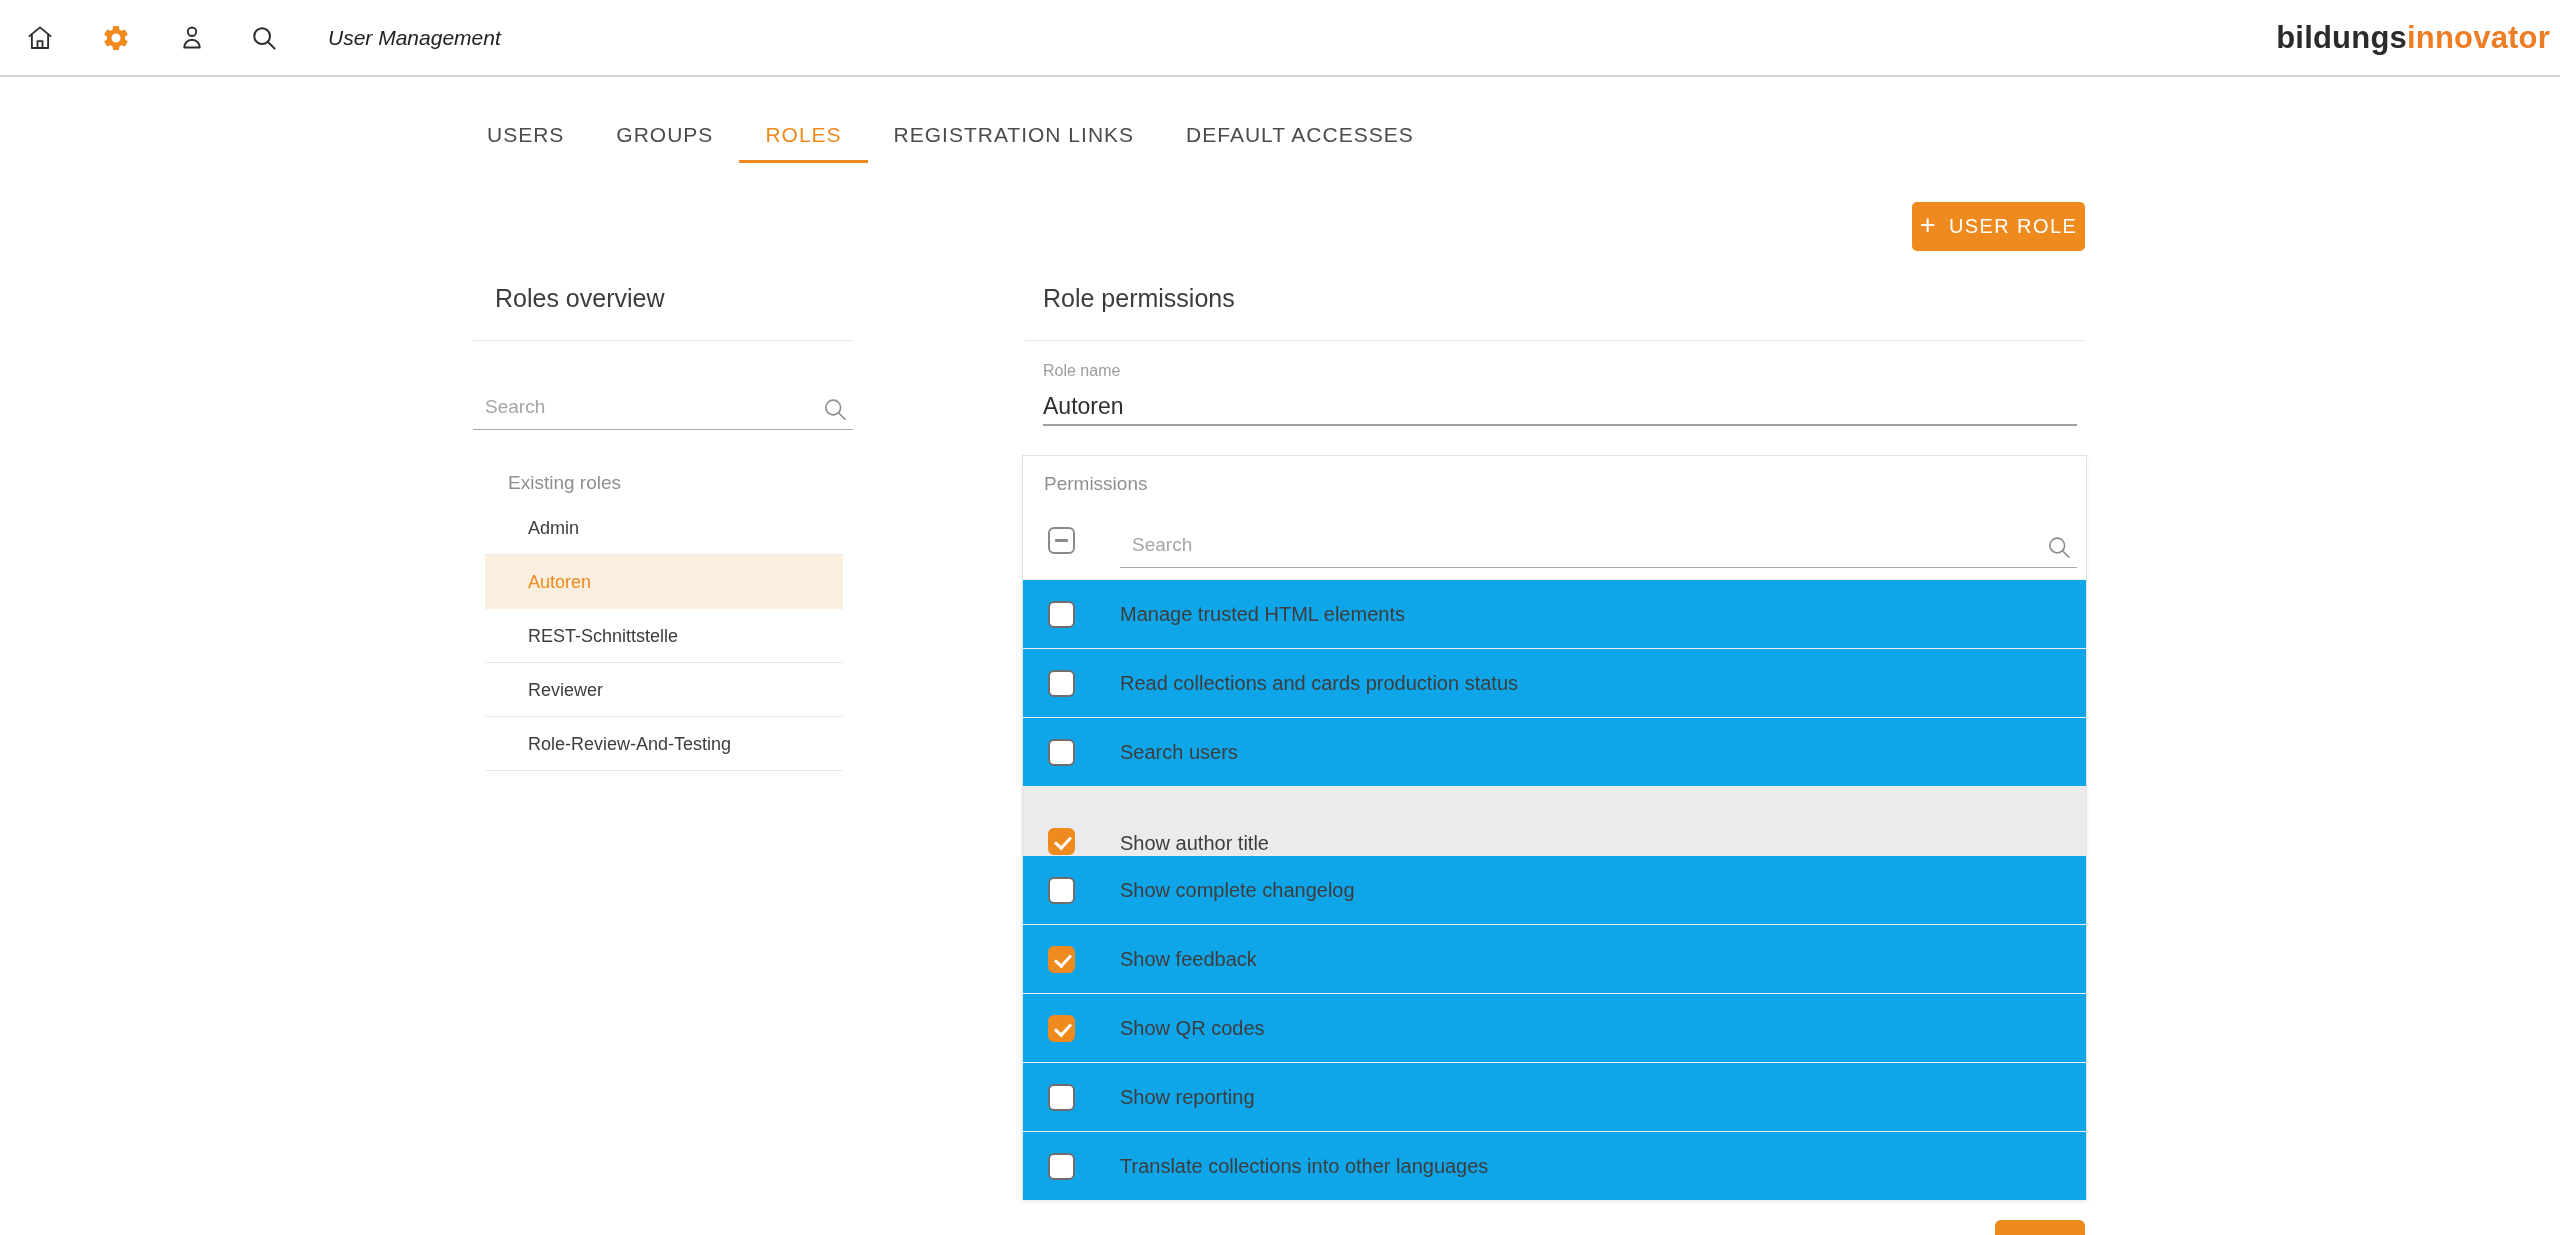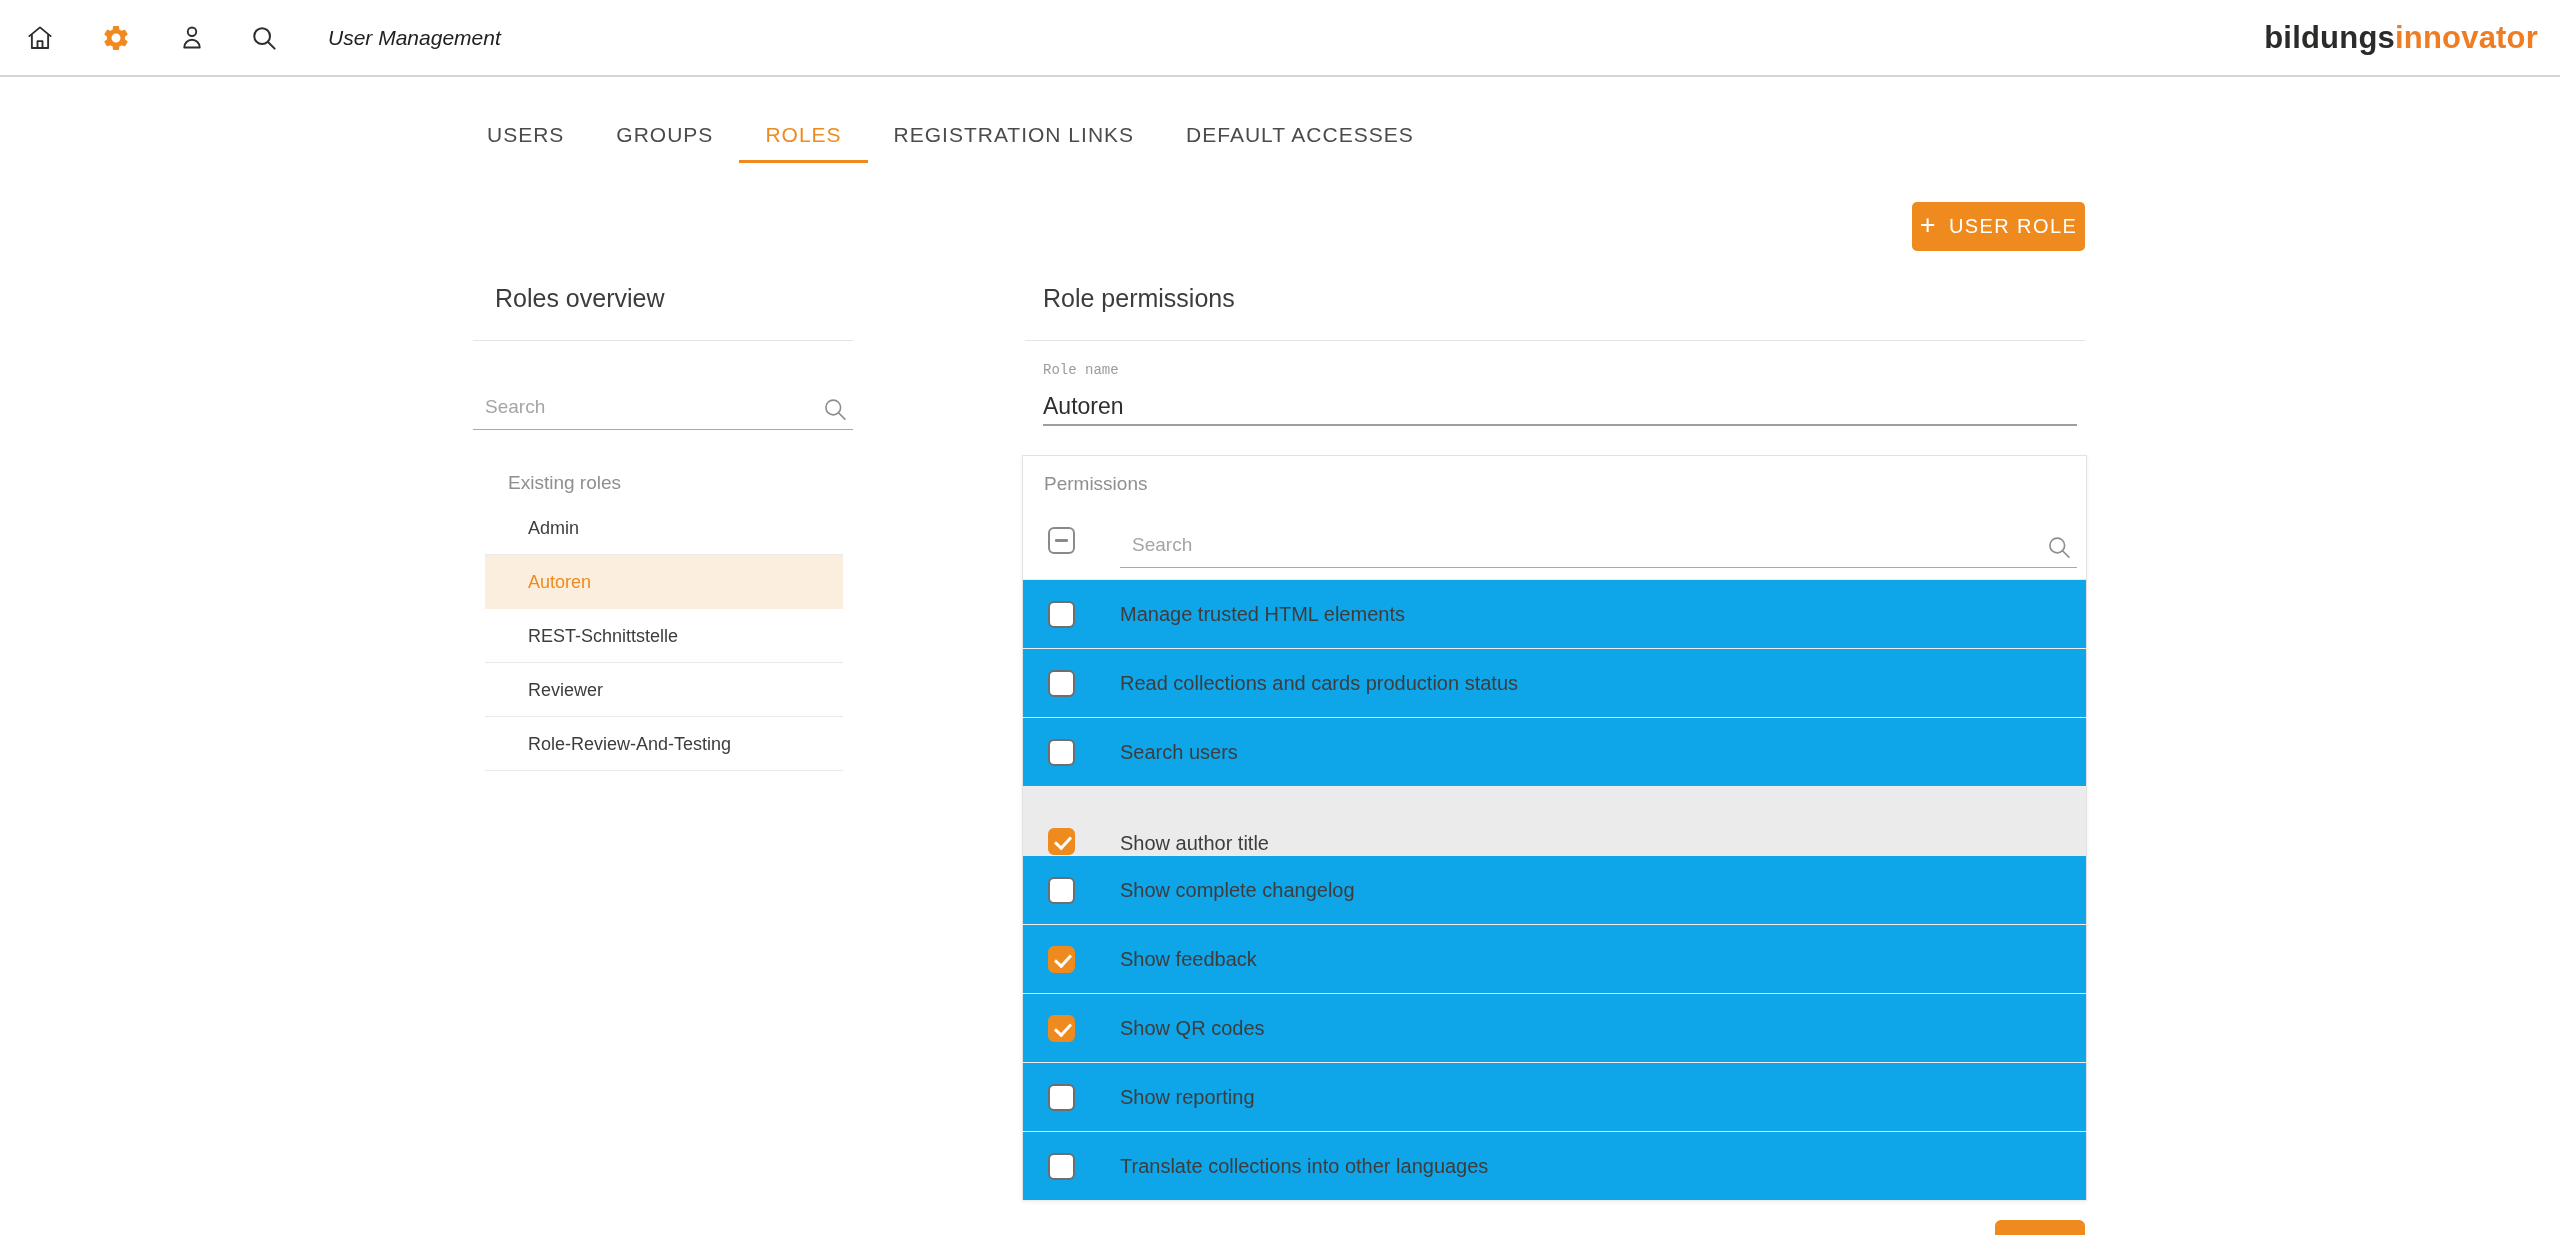--- a/index.html
+++ b/index.html
@@ -12,21 +12,21 @@
   .page{
     position:relative;width:2560px;height:1235px;overflow:hidden;background:#fff;
     font-family:"Liberation Sans","DejaVu Sans",sans-serif;color:#3c3c3c;
   }
   
   .topbar{position:absolute;top:0;left:0;width:2560px;height:75px;background:#fff;border-bottom:2px solid #d5d5d5;}
   .topbar .icon-btn{position:absolute;top:23px;width:30px;height:30px;cursor:pointer;}
   .topbar .icon-btn svg{width:30px;height:30px;display:block;}
   #home-btn{left:25px;} #settings-btn{left:101px;} #profile-btn{left:177px;} #search-btn{left:249px;}
   .app-title{position:absolute;left:328px;top:0;height:75px;line-height:75px;font-size:21px;color:#212121;font-style:italic;}
-  .logo{position:absolute;right:22px;top:0;height:62px;line-height:75px;font-size:31px;font-weight:600;letter-spacing:.2px;}
+  .logo{position:absolute;right:10px;top:0;height:62px;line-height:75px;font-size:31px;font-weight:600;letter-spacing:.2px;}
   .logo .l1{color:var(--logo-dark);} .logo .l2{color:#EE7D23;}
   
   .tabbar{position:absolute;left:461px;top:107px;height:56px;display:flex;}
   .tab{position:relative;height:56px;line-height:56px;padding:0 26px;font-size:21px;letter-spacing:1px;
        color:#4b4b4b;text-transform:uppercase;cursor:pointer;white-space:nowrap;}
   .tab.active{color:var(--accent);text-align:right;}
   .tab.active::after{content:"";position:absolute;left:0;right:0;bottom:0;height:3px;background:var(--accent);}
   
   .add-role-btn{position:absolute;left:1912px;top:202px;width:173px;height:49px;background:var(--accent);
        border:none;border-radius:5px;color:#fff;display:flex;align-items:center;justify-content:center;
@@ -46,21 +46,21 @@
   .search-field input::placeholder{color:#a5a5a5;}
   .search-field .mag{position:absolute;right:4px;top:50%;transform:translateY(-42%);width:28px;height:28px;}
   #roles-search{left:473px;top:385px;width:380px;height:44px;}
   .list-label{position:absolute;font-size:19px;color:#8f8f8f;}
   #existing-roles-label{left:508px;top:472px;}
   .roles-list{position:absolute;left:485px;top:501px;width:358px;}
   .role-item{height:54px;line-height:54px;padding-left:43px;font-size:18px;color:#3d3d3d;
        border-bottom:1px solid #e9e9e9;cursor:pointer;box-sizing:border-box;}
   .role-item.selected{background:var(--selected-bg);color:var(--accent);border-bottom-color:var(--selected-bg);}
   
-  .field-label{position:absolute;font-size:14px;color:#9c9c9c;font-family:Liberation Mono, monospace;}
+  .field-label{position:absolute;font-size:16px;color:#9c9c9c;}
   #role-name-label{left:1043px;top:362px;}
   #role-name-input{position:absolute;left:1043px;top:388px;width:1034px;height:36px;border:none;outline:none;
        border-bottom:2px solid #9e9e9e;font-family:inherit;font-size:23px;color:#2e2e2e;background:transparent;padding:0;}
   .perm-card{position:absolute;left:1022px;top:455px;width:1065px;height:745px;background:#fff;
        border:1px solid #e3e3e3;border-bottom-color:#cbcbcb;box-shadow:0 2px 4px rgba(0,0,0,.07);box-sizing:border-box;}
   #permissions-label{left:21px;top:472px;position:relative;left:21px;top:17px;}
   .checkbox{width:27px;height:27px;border:2px solid #6e6e6e;border-radius:6px;box-sizing:border-box;
        flex:0 0 auto;cursor:pointer;position:relative;background:#fff;}
   .checkbox.indeterminate{border-color:#8a8a8a;}
   .checkbox.indeterminate::after{content:"";position:absolute;left:5px;right:5px;top:10px;height:3px;background:#8a8a8a;border-radius:1px;}

